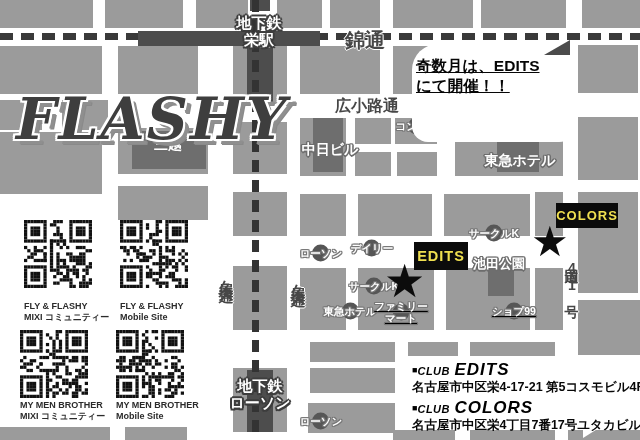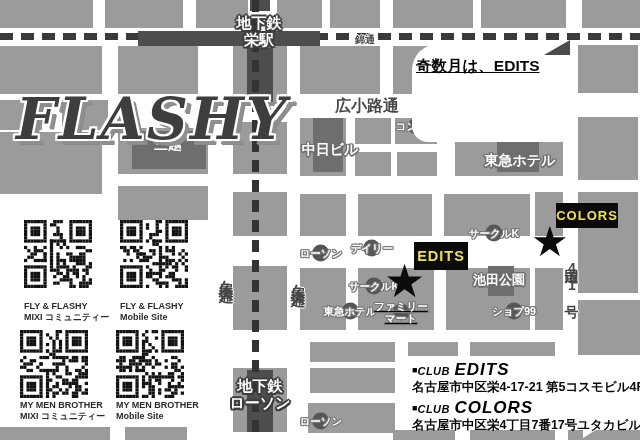--- a/index.html
+++ b/index.html
@@ -115,39 +115,39 @@
     <div class="bld" style="left: 313px; top: 118px; width: 30px; height: 54px;"></div>
     <div class="bld" style="left: 132px; top: 131px; width: 74px; height: 38px;"></div>
     <div class="stn" style="left: 247px; top: 370px; width: 26px; height: 62px;"></div>
     <div class="stn" style="left: 250px; top: 0px; width: 20px; height: 11px;"></div>
     <div class="stn" style="left: 247px; top: 48px; width: 26px; height: 56px;"></div>
     <div class="stn" style="left: 138px; top: 31px; width: 182px; height: 15px;"></div>
 
   <div class="hline"></div>
   <div class="vline"></div>
 
-  <div class="lbl-st" style="left:365px;top:33px;font-size:10px;z-index:6;">錦通</div>
+  <div class="lbl-st" style="left:365px;top:27px;font-size:20px;z-index:6;">錦通</div>
   <div class="lbl-st" style="left:367px;top:96px;font-size:16px;">広小路通</div>
   <div class="lbl-st vert" style="left:216px;top:268px;font-size:15px;">久屋大通</div>
   <div class="lbl-st vert" style="left:288px;top:272px;font-size:15px;">久屋大通</div>
   <div class="lbl-st vert upright" style="left:563px;top:258px;font-size:14px;">国道41号</div>
 
   <div class="lbl-stn" style="left:259px;top:14px;">
     <div>地下鉄</div>
     <div>栄駅</div>
   </div>
   <div class="lbl-stn" style="left:260px;top:377px;">
     <div>地下鉄</div>
     <div>ローソン</div>
   </div>
 
   <div class="lbl-w" style="left:168px;top:136px;font-size:14px;">三越</div>
   <div class="lbl-w" style="left:330px;top:141px;font-size:14px;">中日ビル</div>
   <div class="lbl-w" style="left:520px;top:152px;font-size:14px;">東急ホテル</div>
-  <div class="lbl-w" style="left:499px;top:271px;font-size:13px;">池田公園</div>
+  <div class="lbl-w" style="left:499px;top:255px;font-size:13px;">池田公園</div>
 
   <div class="store" style="left:417px;top:126px;">
       <div class="dot"></div>
       <div class="txt">コンビニ</div>
     </div>
   <div class="store" style="left:321px;top:253px;">
       <div class="dot"></div>
       <div class="txt">ローソン</div>
     </div>
   <div class="store" style="left:372px;top:248px;">
@@ -164,35 +164,36 @@
     </div>
   <div class="store" style="left:350px;top:311px;">
       <div class="dot"></div>
       <div class="txt">東急ホテル</div>
     </div>
   <div class="store" style="left:401px;top:312px;text-decoration:underline;">
       <div class="dot"></div>
     <div class="txt">ファミリー</div>
     <div class="txt">マート</div>
   </div>
-  <div class="store" style="left:514px;top:311px;">
+  <div class="store" style="left:514px;top:311px;text-decoration:underline;">
       <div class="dot"></div>
       <div class="txt">ショプ99</div>
     </div>
   <div class="store" style="left:321px;top:421px;">
       <div class="dot"></div>
       <div class="txt">ローソン</div>
     </div>
 
   <div class="logo" style="left:16px;top:90px;font-size:57px;letter-spacing:2px;">FLASHY</div>
 
   <div class="bubble" style="left:412px;top:44px;width:163px;height:98px;border-radius:26px 10px 16px 16px;"></div>
   <div class="fold"></div>
   <div class="notice-text" style="left:416px;top:56px;text-decoration:underline;">
     <div>奇数月は、EDITS</div>
+    <div>にて開催！！</div>
   </div>
 
   <div class="venue-box" style="left:414px;top:242px;width:54px;height:28px;">
       <span style="font-size:14.5px;">EDITS</span>
     </div>
   <div class="star" style="left:384px;top:258px;font-size:46px;">★</div>
   <div class="venue-box" style="left:556px;top:203px;width:62px;height:25px;">
       <span style="font-size:13px;">COLORS</span>
     </div>
   <div class="star" style="left:531px;top:221px;font-size:42px;">★</div>

